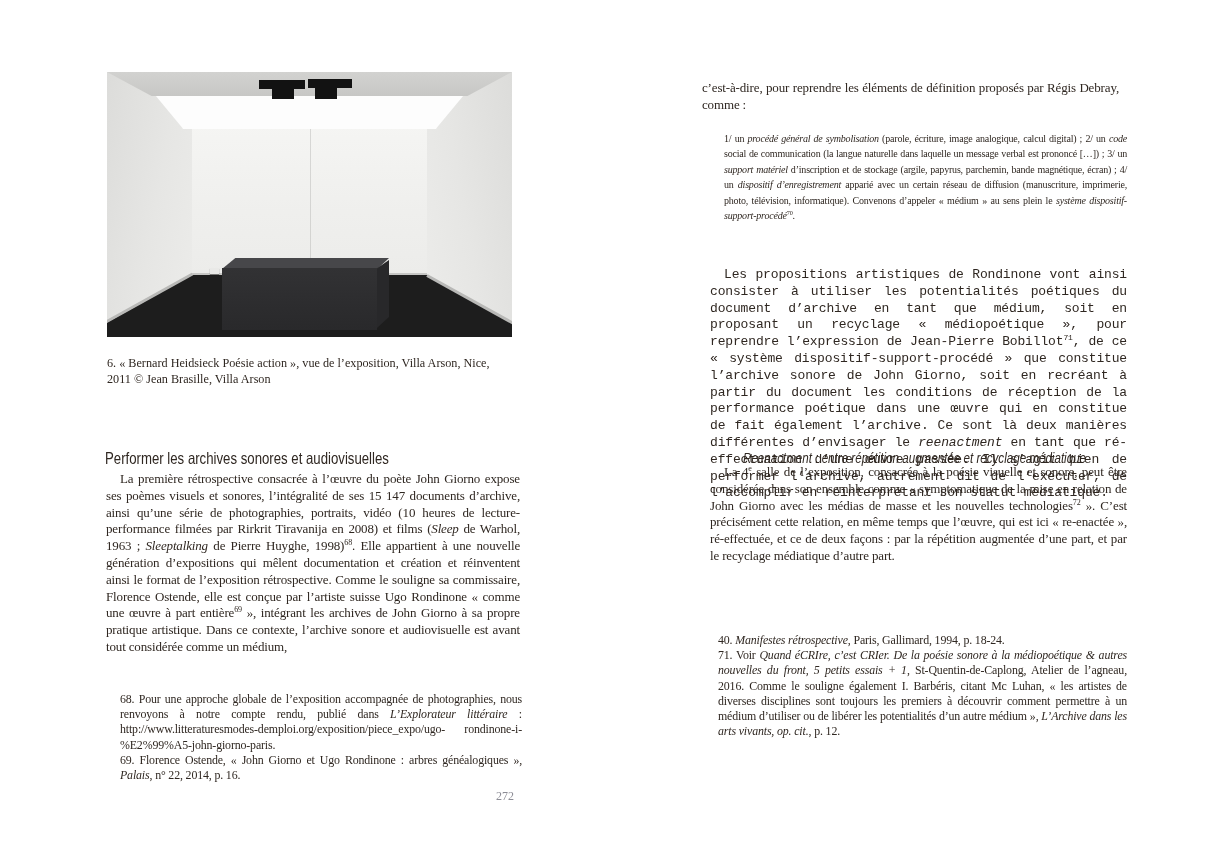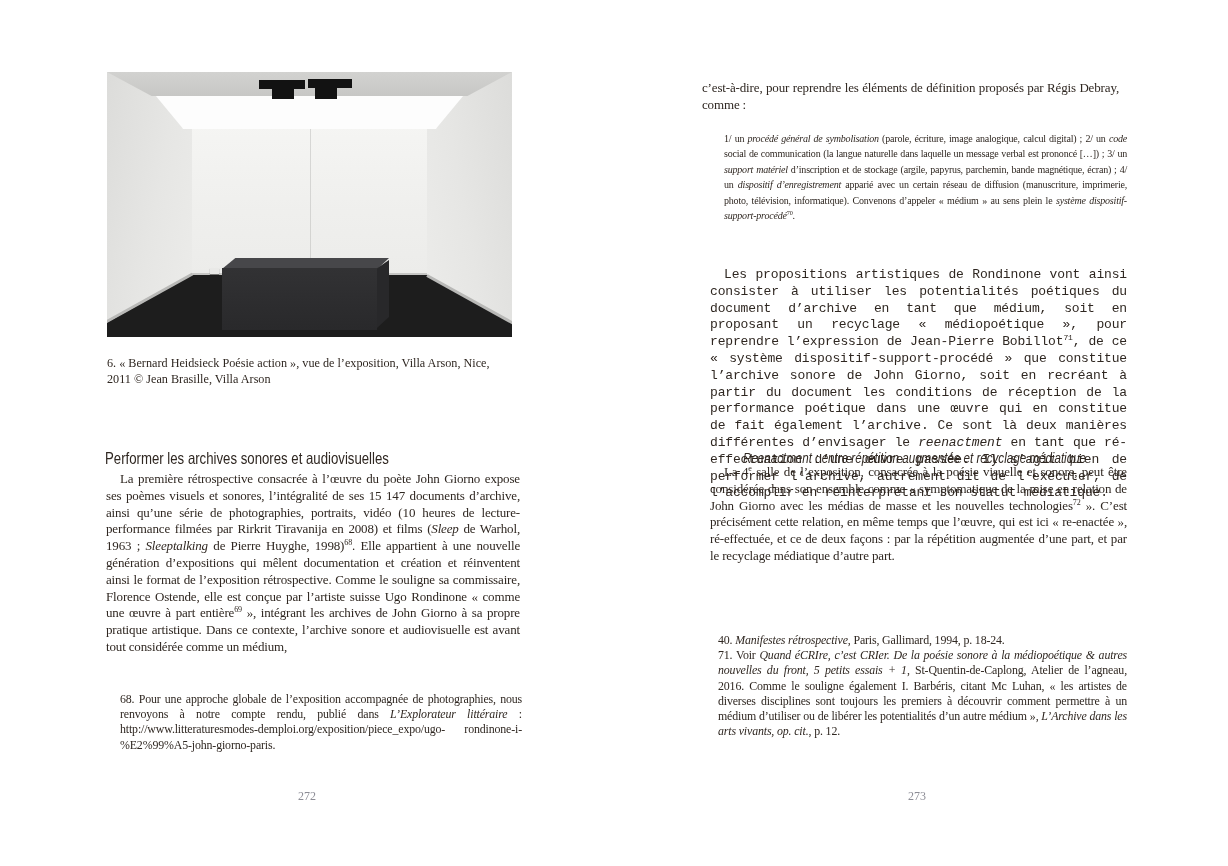--- a/index.html
+++ b/index.html
@@ -96,21 +96,21 @@
   .indent { text-indent:14px; }
 
   .footnotes { position:absolute; text-align:justify; font-size:11.9px; line-height:15.2px; letter-spacing:-0.15px; }
   .left-footnotes  { left:120px; top:692px; width:402px; }
   .right-footnotes { left:104px; top:633px; width:409px; }
 
   .pagenum {
     position:absolute; top:789px; width:414px; text-align:center;
     font-size:12px; color:var(--page-number, #8c8c95); z-index:5;
   }
-  .left-pagenum  { left:100px; }
+  .left-pagenum  { left:100px;text-align:right; }
   .right-pagenum { left:96px; }
 
   
   .intro-para { position:absolute; left:88px; top:80px;  width:417px; }
   .quote-block {
     position:absolute; left:110px; top:131px; width:403px;
     text-align:justify; font-size:10px; line-height:15.4px; letter-spacing:-0.2px;
   }
   .para-2 { position:absolute; left:96px; top:267px; width:417px;font-family:Liberation Mono, monospace; }
   .subheading {
@@ -154,20 +154,21 @@
       </div>
       <figcaption class="figcaption">6. « Bernard Heidsieck Poésie action », vue de l’exposition, Villa Arson, Nice, 2011 © Jean Brasille, Villa Arson</figcaption>
     </figure>
 
     <h2 class="heading">Performer les archives sonores et audiovisuelles</h2>
 
     <p class="body-text left-body indent"><span>La première rétrospective consacrée à l’œuvre du poète John Giorno expose ses poèmes visuels et sonores, l’intégralité de ses 15 147 documents d’archive, ainsi qu’une série de photographies, portraits, vidéo (10 heures de lecture-performance filmées par Rirkrit Tiravanija en 2008) et films (</span><i>Sleep</i><span> de Warhol, 1963 ; </span><i>Sleeptalking</i><span> de Pierre Huyghe, 1998)</span><sup>68</sup><span>. Elle appartient à une nouvelle génération d’expositions qui mêlent documentation et création et réinventent ainsi le format de l’exposition rétrospective. Comme le souligne sa commissaire, Florence Ostende, elle est conçue par l’artiste suisse Ugo Rondinone « comme une œuvre à part entière</span><sup>69</sup><span> », intégrant les archives de John Giorno à sa propre pratique artistique. Dans ce contexte, l’archive sonore et audiovisuelle est avant tout considérée comme un médium,</span></p>
 
     <div class="footnotes left-footnotes">
       <p><span>68. Pour une approche globale de l’exposition accompagnée de photographies, nous renvoyons à notre compte rendu, publié dans </span><i>L’Explorateur littéraire</i><span> : http://www.litteraturesmodes-demploi.org/exposition/piece_expo/ugo- rondinone-i-%E2%99%A5-john-giorno-paris.</span></p>
+      <p><span>69. Florence Ostende, « John Giorno et Ugo Rondinone : arbres généalogiques », </span><i>Palais</i><span>, n° 22, 2014, p. 16.</span></p>
     </div>
 
     <div class="pagenum left-pagenum">272</div>
   </section>
 
   <section class="page page-right">
 
     <p class="body-text intro-para">c’est-à-dire, pour reprendre les éléments de définition proposés par Régis Debray, comme :</p>
 
     <blockquote class="quote-block"><span>1/ un </span><i>procédé général de symbolisation</i><span> (parole, écriture, image analogique, calcul digital) ; 2/ un </span><i>code</i><span> social de communication (la langue naturelle dans laquelle un message verbal est prononcé […]) ; 3/ un </span><i>support matériel</i><span> d’inscription et de stockage (argile, papyrus, parchemin, bande magnétique, écran) ; 4/ un </span><i>dispositif d’enregistrement</i><span> apparié avec un certain réseau de diffusion (manuscriture, imprimerie, photo, télévision, informatique). Convenons d’appeler « médium » au sens plein le </span><i>système dispositif-support-procédé</i><sup>70</sup><span>.</span></blockquote>
@@ -176,16 +177,15 @@
 
     <h3 class="subheading">Reenactment : entre répétition augmentée et recyclage médiatique</h3>
 
     <p class="body-text para-3 indent"><span>La 4</span><sup>e</sup><span> salle de l’exposition, consacrée à la poésie visuelle et sonore, peut être considérée dans son ensemble comme « symptomatique de la mise en relation de John Giorno avec les médias de masse et les nouvelles technologies</span><sup>72</sup><span> ». C’est précisément cette relation, en même temps que l’œuvre, qui est ici « re-enactée », ré-effectuée, et ce de deux façons : par la répétition augmentée d’une part, et par le recyclage médiatique d’autre part.</span></p>
 
     <div class="footnotes right-footnotes">
       <p><span>40. </span><i>Manifestes rétrospective</i><span>, Paris, Gallimard, 1994, p. 18-24.</span></p>
       <p><span>71. Voir </span><i>Quand éCRIre, c’est CRIer. De la poésie sonore à la médiopoétique &amp; autres nouvelles du front, 5 petits essais + 1</i><span>, St-Quentin-de-Caplong, Atelier de l’agneau, 2016. Comme le souligne également I. Barbéris, citant Mc Luhan, « les artistes de diverses disciplines sont toujours les premiers à découvrir comment permettre à un médium d’utiliser ou de libérer les potentialités d’un autre médium », </span><i>L’Archive dans les arts vivants, op. cit.</i><span>, p. 12.</span></p>
     </div>
 
-    <div class="pagenum right-pagenum">273</div>
   </section>
 
 </div>
 
 </body></html>

